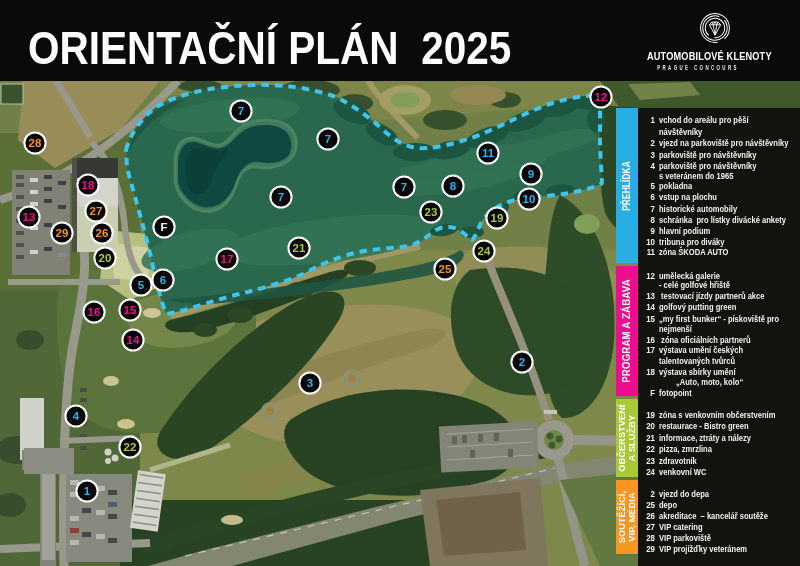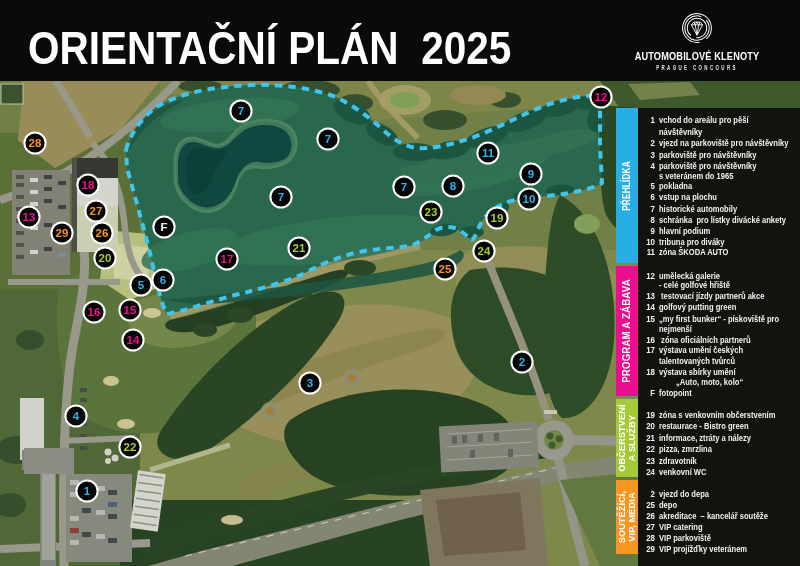--- a/index.html
+++ b/index.html
@@ -1,21 +1,21 @@
 <!DOCTYPE html>
 <html><head>
 <meta charset="utf-8">
 <style>
   html,body{margin:0;padding:0;background:#0a0a09;}
   #page{position:relative;width:800px;height:566px;overflow:hidden;background:#0a0a09;
         font-family:"Liberation Sans",sans-serif;}
   #map{position:absolute;left:0;top:81px;width:800px;height:485px;}
   #title{position:absolute;left:28px;top:20px;color:#fff;font-weight:bold;font-size:47px;
          letter-spacing:0px;transform:scaleX(0.862);transform-origin:left center;white-space:nowrap;}
-  #logo{position:absolute;left:612px;top:8px;width:170px;text-align:center;color:#fff;}
+  #logo{position:absolute;left:630px;top:8px;width:170px;text-align:left;color:#fff;}
   #logo .l1{font-weight:bold;font-size:11.5px;letter-spacing:0.2px;margin-top:2px;white-space:nowrap;}
   #logo .l2{font-weight:bold;font-size:6.5px;letter-spacing:3.5px;margin-top:2px;color:#e8e8e8;white-space:nowrap;}
   #legend{position:absolute;left:638px;top:108px;width:162px;height:458px;
           background:rgba(12,13,9,0.95);color:#f2f2f2;}
   .row{position:absolute;left:0;width:162px;font-size:9px;font-weight:bold;white-space:nowrap;}
   .row .n{position:absolute;left:0;width:17px;text-align:right;transform:scaleX(0.88);transform-origin:right center;}
   .row .t{position:absolute;left:21px;transform:scaleX(0.84);transform-origin:left center;}
   .tab{position:absolute;left:616px;width:22px;}
   .tab .in{position:absolute;left:50%;top:50%;transform:translate(-50%,-50%) rotate(-90deg) scaleX(0.95);
            color:#fff;font-weight:bold;font-size:9.5px;letter-spacing:0.2px;line-height:9.6px;

